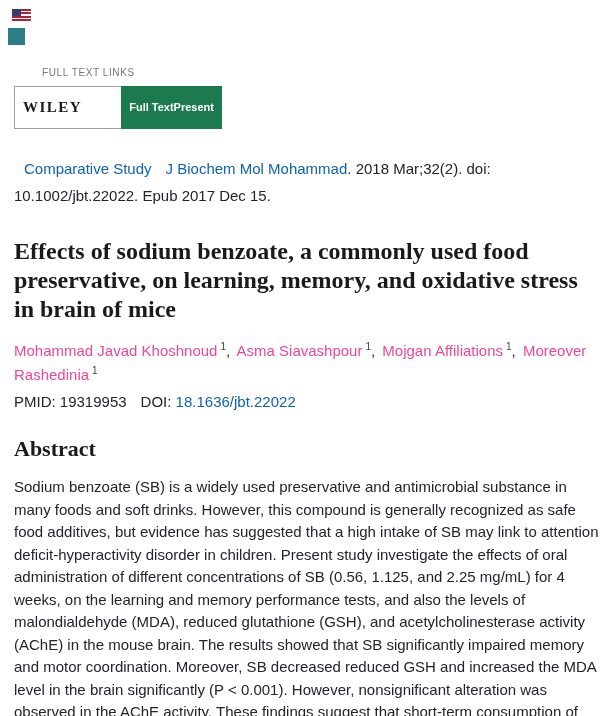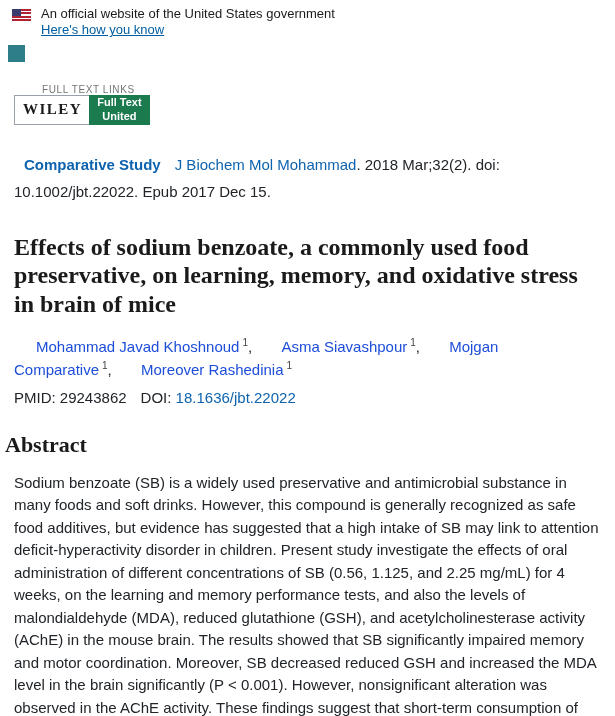--- a/index.html
+++ b/index.html
@@ -39,109 +39,105 @@
   }
 
   
   .ftl { padding-left: 14px; margin-top: 22px; }
   .ftl-label {
     font-size: 10px; letter-spacing: 0.6px; color: #757575;
     font-weight: 400;
     margin-left: 28px;
   }
   .wiley-btn {
-    display: inline-flex; text-decoration: none; cursor: pointer;
-    border: 1px solid #9aa1a8; background: #ffffff; height: 30px;
+    display: inline-flex; margin-top: 8px; text-decoration: none; cursor: pointer;
+    border: 1px solid #9aa1a8; background: #ffffff; height: 43px; gap: 32px;
   }
   .wiley-word {
     font-family: "Liberation Serif", serif; font-weight: 700;
     font-size: 15px; letter-spacing: 1.5px; color: #1b1b1b;
     display: flex; align-items: center; padding: 0 7px 0 8px;
   }
   .wiley-green {
     background: #1b7b4e; color: #ffffff; font-size: 11px; font-weight: 700;
-    display: flex; flex-direction: column; align-items: center; justify-content: center;
+    display: flex; flex-direction: row; align-items: center; justify-content: center;
     padding: 0 8px; line-height: 1.2; margin: -1px -1px -1px 0;
   }
 
   
   .citation {
     margin: 26px 16px 0 14px; font-size: 15px; line-height: 1.8; color: #212529;
     text-indent: 10px;
   }
   .citation a { color: #0e63af; text-decoration: none; cursor: pointer; }
-  .citation .pub-type { margin-right: 14px; font-weight: bold; }
+  .citation .pub-type { margin-right: 14px; }
 
   
   h1.title {
     font-family: "Liberation Serif", serif; font-weight: 700;
     font-size: 24px; line-height: 1.2; color: #1a1a1a;
     margin: 28px 18px 0 14px;
   }
 
   
   .authors { margin: 16px 16px 0 14px; font-size: 15px; line-height: 1.5; }
-  .authors a { color: #1d4ed8; text-decoration: none; cursor: pointer; margin-left: 22px; }
+  .authors a { color: #ec4899; text-decoration: none; cursor: pointer; }
   .authors sup { font-size: 10px; color: #424242; margin-left: 3px; }
   .authors .sep { color: #212529; margin-right: 3px; }
 
   .affiliations { margin: 14px 16px 0 14px; font-size: 15px; color: #212529; cursor: pointer; }
   .ids { margin: 7px 16px 0 14px; font-size: 15px; color: #212529; }
   .ids .gap { display: inline-block; width: 14px; }
   .ids a { color: #0e63af; text-decoration: none; cursor: pointer; }
 
   
   h2.abstract-heading {
     font-family: "Liberation Serif", serif; font-weight: 700;
-    font-size: 22px; color: #1a1a1a; margin: 26px 16px 0 5px;
+    font-size: 22px; color: #1a1a1a; margin: 26px 16px 0 14px;
   }
   .abstract-body {
     margin: 14px 13px 0 14px; font-size: 15px; line-height: 1.5; color: #212529;
   }
 </style>
 </head>
 <body>
 
 <div class="page">
 
   <header class="gov-banner">
     <span class="flag">
         <span class="canton"></span>
       </span>
-    <div class="banner-text">
-      <div class="official">An official website of the United States government</div>
-      <a href="#">Here's how you know</a>
-    </div>
   </header>
 
   <div class="logo-square"></div>
 
   <section class="ftl">
     <div class="ftl-label">FULL TEXT LINKS</div>
     <a href="#" class="wiley-btn">
       <span class="wiley-word">WILEY</span>
       <span class="wiley-green">
         <span>Full Text</span>
-        <span>United</span>
+        <span>Present</span>
       </span>
     </a>
   </section>
 
   <p class="citation"><a href="#" class="pub-type">Comparative Study</a><a href="#">J Biochem Mol Mohammad</a><span>. 2018 Mar;32(2). doi: 10.1002/jbt.22022.</span>
     <span>Epub 2017 Dec 15.</span></p>
 
   <h1 class="title">Effects of sodium benzoate, a commonly used food preservative, on learning, memory, and oxidative stress in brain of mice</h1>
 
   <p class="authors"><a href="#">Mohammad Javad Khoshnoud</a><sup>1</sup><span class="sep">,</span>
     <a href="#">Asma Siavashpour</a><sup>1</sup><span class="sep">,</span>
-    <a href="#">Mojgan Comparative</a><sup>1</sup><span class="sep">,</span>
+    <a href="#">Mojgan Affiliations</a><sup>1</sup><span class="sep">,</span>
     <a href="#">Moreover Rashedinia</a><sup>1</sup></p>
 
 
   <p class="ids"><span>PMID:</span>
-    <span>29243862</span><span class="gap"></span><span>DOI:</span>
+    <span>19319953</span><span class="gap"></span><span>DOI:</span>
     <a href="#">18.1636/jbt.22022</a></p>
 
   <h2 class="abstract-heading">Abstract</h2>
 
   <p class="abstract-body">Sodium benzoate (SB) is a widely used preservative and antimicrobial substance in many foods and soft drinks. However, this compound is generally recognized as safe food additives, but evidence has suggested that a high intake of SB may link to attention deficit-hyperactivity disorder in children. Present study investigate the effects of oral administration of different concentrations of SB (0.56, 1.125, and 2.25 mg/mL) for 4 weeks, on the learning and memory performance tests, and also the levels of malondialdehyde (MDA), reduced glutathione (GSH), and acetylcholinesterase activity (AChE) in the mouse brain. The results showed that SB significantly impaired memory and motor coordination. Moreover, SB decreased reduced GSH and increased the MDA level in the brain significantly (P &lt; 0.001). However, nonsignificant alteration was observed in the AChE activity. These findings suggest that short-term consumption of SB can impair memory performance and increased brain oxidative stress in mice.</p>
 
 </div>
 
 </body></html>

